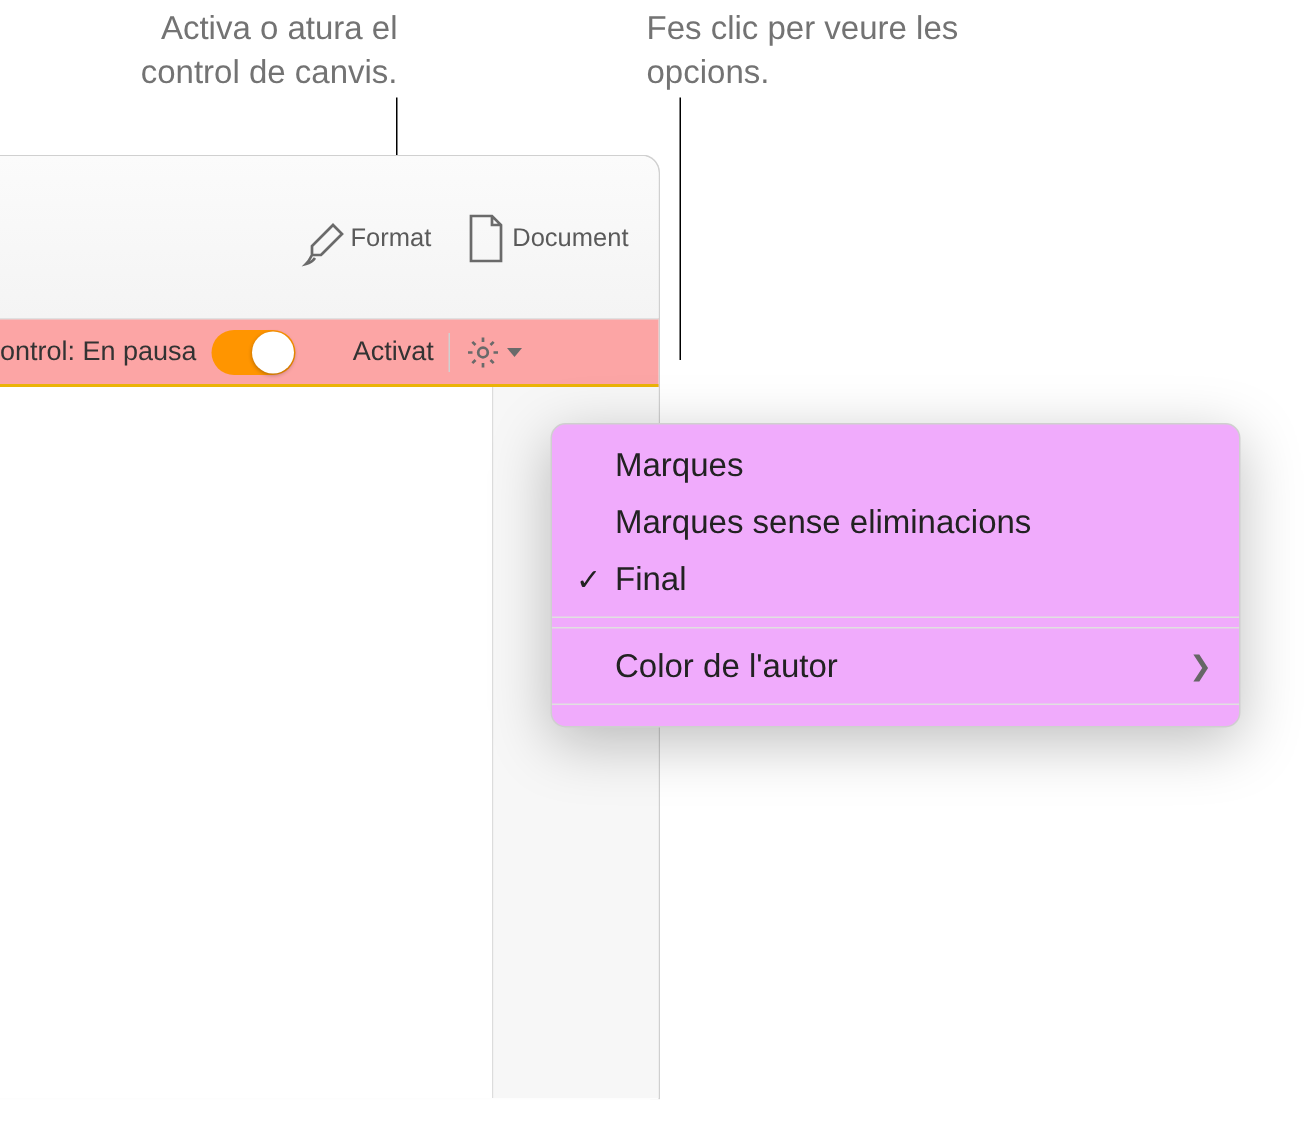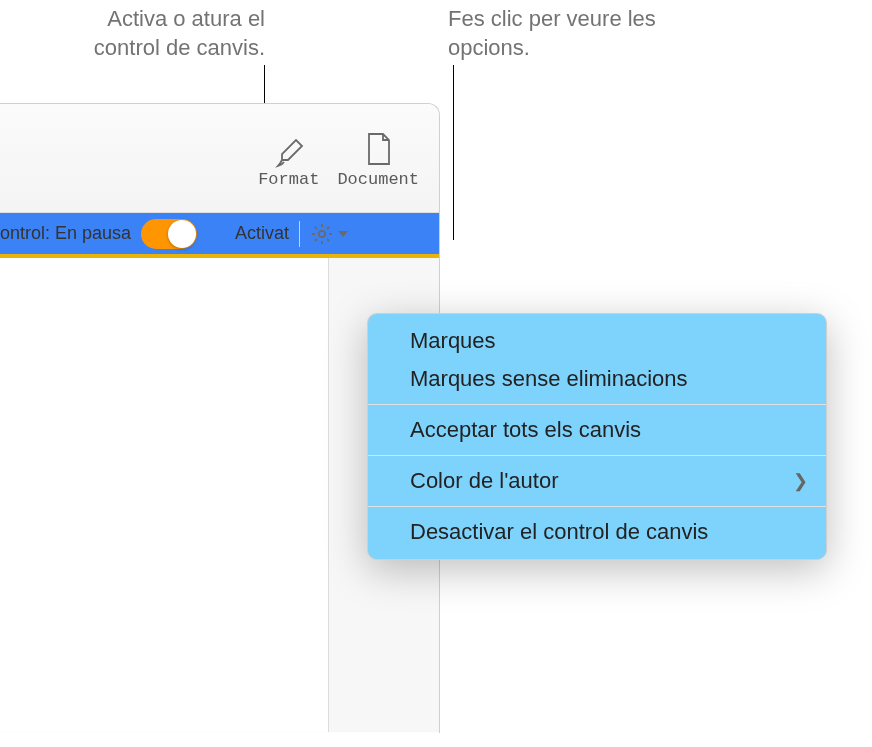--- a/index.html
+++ b/index.html
@@ -21,21 +21,21 @@
       line-height: 1.3;
     }
     .callout-left {
       top: 5px;
       left: 40px;
       text-align: right;
       width: 225px;
     }
     .callout-right {
       top: 5px;
-      left: 448px;
+      left: 431px;
       text-align: left;
       width: 230px;
     }
     .callout-line {
       position: absolute;
       background: #000;
     }
     .line-left {
       width: 1px;
       height: 156px;
@@ -66,43 +66,42 @@
       align-items: center;
       justify-content: flex-end;
       padding: 10px 20px 8px 0;
       gap: 18px;
       background: linear-gradient(#fbfbfb, #f4f4f4);
       border-top-right-radius: 12px;
       height: 108px;
     }
     .toolbar-button {
       display: flex;
-      flex-direction: column;
+      flex-direction: row;
       align-items: center;
       gap: 2px;
       color: #5a5a5a;
       font-size: 17px;
       cursor: pointer;
-      font-family: Liberation Mono, monospace;
     }
     .toolbar-button svg {
       width: 34px;
       height: 38px;
       fill: none;
       stroke: #6a6a6a;
       stroke-width: 1.8;
     }
     .tracking-bar {
       display: flex;
       align-items: center;
       padding: 6px 10px 6px 0;
       gap: 10px;
-      background: #3b82f6;
+      background: #fca5a5;
       border-top: 1px solid #e0e0e0;
-      border-bottom: 4px solid #eab308;
+      border-bottom: 2px solid #eab308;
       height: 46px;
     }
     .tracking-label {
       font-size: 18px;
       color: #333;
       white-space: nowrap;
       overflow: hidden;
     }
     .toggle {
       width: 56px;
@@ -166,27 +165,26 @@
     }
     .doc-sidebar {
       width: 110px;
       background: #f7f7f7;
     }
     .popup-menu {
       position: absolute;
       top: 282px;
       left: 367px;
       width: 460px;
-      background: #7dd3fc;
+      background: #f0abfc;
       border: 1px solid #cfcfcf;
       border-radius: 10px;
       box-shadow: 0 10px 40px rgba(0,0,0,0.25);
       padding: 8px 0;
       font-size: 22px;
-      margin-top: 31px;
     }
     .menu-item {
       display: flex;
       align-items: center;
       padding: 6px 18px 6px 42px;
       cursor: pointer;
       color: #222;
       position: relative;
     }
     .menu-item.checked::before {
@@ -252,26 +250,23 @@
   </div>
 </div>
 
 <div class="popup-menu">
   <div class="menu-item">
     <span>Marques</span>
   </div>
   <div class="menu-item">
     <span>Marques sense eliminacions</span>
   </div>
+  <div class="menu-item checked">
+    <span>Final</span>
+  </div>
   <div class="menu-sep"></div>
-  <div class="menu-item">
-    <span>Acceptar tots els canvis</span>
-  </div>
   <div class="menu-sep"></div>
   <div class="menu-item">
     <span>Color de l'autor</span>
     <span class="item-arrow">❯</span>
   </div>
   <div class="menu-sep"></div>
-  <div class="menu-item">
-    <span>Desactivar el control de canvis</span>
-  </div>
 </div>
 
 </body></html>

